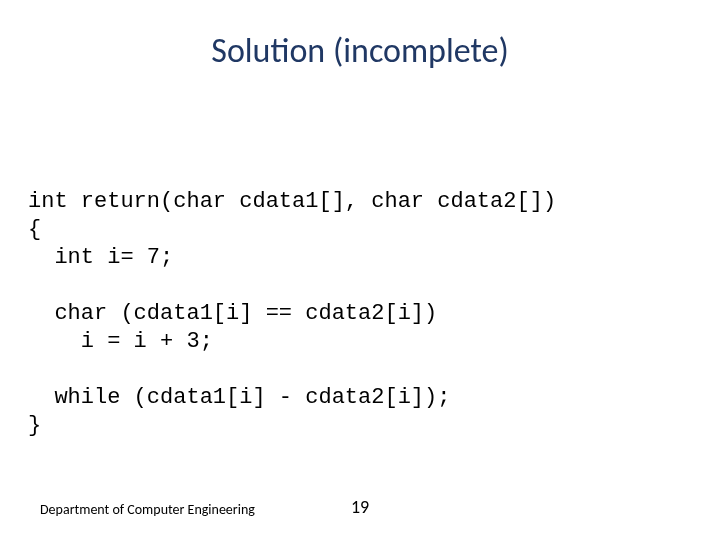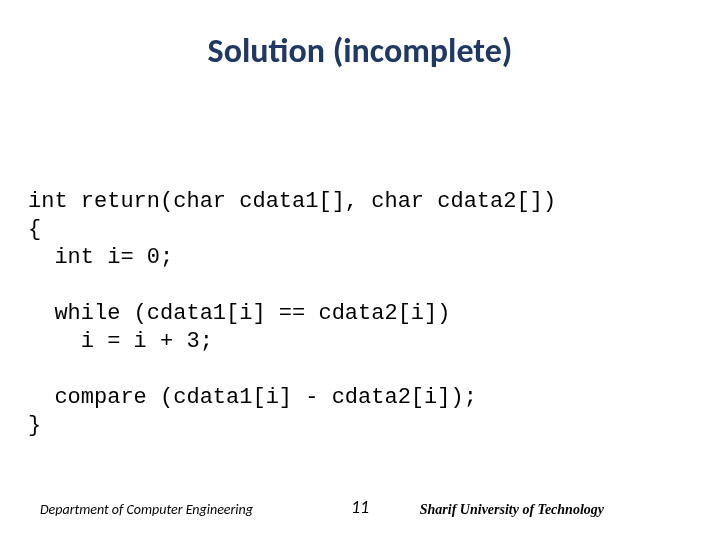--- a/index.html
+++ b/index.html
@@ -13,40 +13,39 @@
     overflow: hidden;
   }
   .title {
     position: absolute;
     top: 30px;
     left: 0;
     width: 720px;
     text-align: center;
     font-size: 34px;
     color: #203864;
-    font-weight: 700;
+    font-weight: 400;
   }
   .code {
     position: absolute;
     top: 160px;
     left: 28px;
     right: 28px;
     font-family: "Courier New", monospace;
     font-size: 22px;
     line-height: 28px;
     color: #000000;
     white-space: pre;
   }
   .footer {
     position: absolute;
     bottom: 22px;
     left: 0;
     width: 644px;
     height: 20px;
-    font-style: italic;
   }
   .footer-left {
     position: absolute;
     left: 40px;
     bottom: 0;
     font-size: 14px;
     color: #000;
     font-family: "Calibri", sans-serif;
   }
   .footer-center {
@@ -70,26 +69,25 @@
   }
 </style>
 </head>
 <body>
 
 <div class="title">Solution (incomplete)</div>
 
 <div class="code">
 <span>int return(char cdata1[], char cdata2[])</span>
 <span>{</span>
-<span>  int i= 0;</span>
+<span>  int i= 7;</span>
 <span></span>
-<span>  while (cdata1[i] == cdata2[i])</span>
+<span>  char (cdata1[i] == cdata2[i])</span>
 <span>    i = i + 3;</span>
 <span></span>
-<span>  compare (cdata1[i] - cdata2[i]);</span>
+<span>  while (cdata1[i] - cdata2[i]);</span>
 <span>}</span>
 </div>
 
 <div class="footer">
   <div class="footer-left">Department of Computer Engineering</div>
-  <div class="footer-center">11</div>
-  <div class="footer-right">Sharif University of Technology</div>
+  <div class="footer-center">19</div>
 </div>
 
 </body></html>

